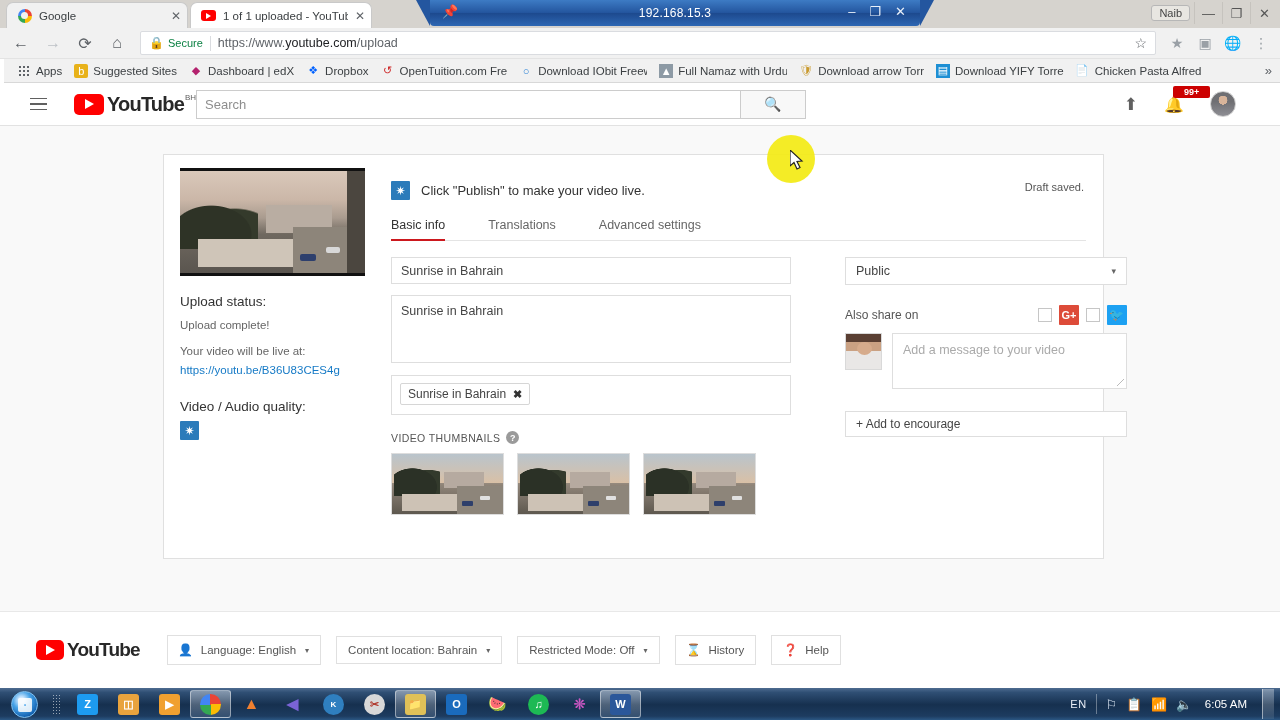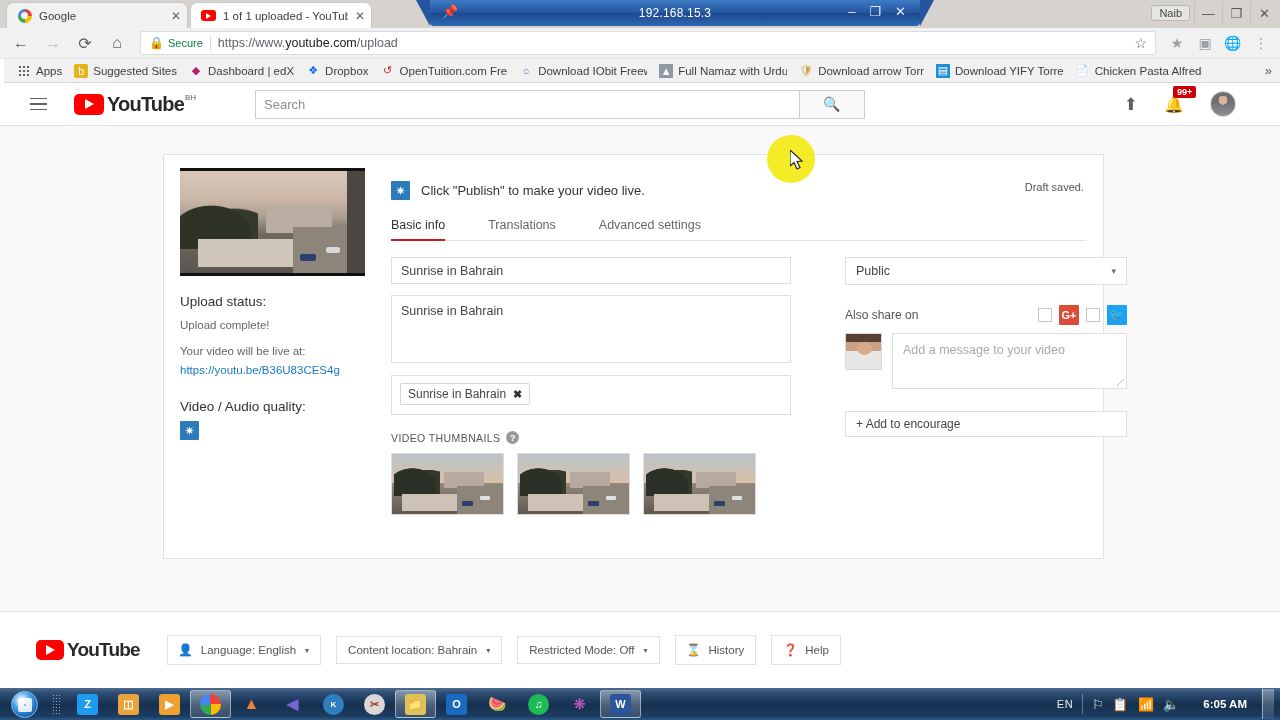--- a/index.html
+++ b/index.html
@@ -137,36 +137,36 @@
   .yt-logo { display:flex; align-items:flex-start; margin-left:20px; }
   .yt-logo .box {
     width:30px;height:21px;background:#ff0000;border-radius:5px;position:relative;margin-right:3px;
   }
   .yt-logo .box::after{
     content:'';position:absolute;left:11px;top:5.5px;
     border-left:9px solid #fff;border-top:5.5px solid transparent;border-bottom:5.5px solid transparent;
   }
   .yt-logo .word { font-size:20px; font-weight:bold; color:#282828; letter-spacing:-0.8px; line-height:21px;}
   .yt-logo .cc { font-size:8px; color:#606060; margin-top:-1px; margin-left:1px;}
-  .search-wrap { display:flex; margin-left:59px; }
+  .search-wrap { display:flex; }
   .search-input {
     width:545px;height:29px;border:1px solid #ccc;background:#fff;
     padding:0 8px;font-size:13px;color:#8e8e8e;display:flex;align-items:center;
   }
   .search-btn {
     width:65px;height:29px;border:1px solid #ccc;border-left:none;background:#f8f8f8;
     display:flex;align-items:center;justify-content:center;color:#5f6368;font-size:14px;
   }
   .head-right { margin-left:auto; display:flex; align-items:center; gap:26px; padding-right:28px;}
   .icon-upload { color:#606060; font-size:17px; position:relative; }
   .bell-wrap { position:relative; }
   .bell { color:#606060; font-size:16px; }
   .badge {
     position:absolute; left:9px; top:-9px; background:#cc0000; color:#fff;
-    font-size:9px; padding:1px 4px; border-radius:2px; line-height:10px; font-weight:bold;
+    font-size:9px; padding:1px 11px; border-radius:2px; line-height:10px; font-weight:bold;
   }
   .avatar {
     width:26px;height:26px;border-radius:50%;
     background:
       radial-gradient(circle at 50% 34%, #d8b49a 0 22%, transparent 23%),
       linear-gradient(180deg,#6f6f73 0 40%, #8e8e94 100%);
     border:1px solid #d0d0d0;
   }
 
   
@@ -360,21 +360,21 @@
   }
   .tb-item.boxed {
     background: linear-gradient(180deg, rgba(255,255,255,.40), rgba(255,255,255,.10));
     border:1px solid rgba(255,255,255,.45); border-radius:3px; height:28px;
   }
   .tb-ic { width:21px; height:21px; border-radius:3px; display:flex; align-items:center;
            justify-content:center; font-size:11px; color:#fff; font-weight:bold;}
   .tray { margin-left:auto; display:flex; align-items:center; gap:9px; padding-right:6px; color:#e8eef7;}
   .tray .lang { font-size:11px; letter-spacing:.5px; }
   .tray-ic { font-size:13px; color:#dbe6f3; }
-  .clock { font-size:11.5px; color:#fff; margin-left:15px;font-weight:bold; }
+  .clock { font-size:11.5px; color:#fff; margin-left:3px; }
   .show-desktop { width:12px; height:30px; margin-left:6px;
     background: linear-gradient(180deg, rgba(255,255,255,.35), rgba(255,255,255,.08));
     border-left:1px solid rgba(255,255,255,.5);}
   .tray-sep { width:1px;height:20px;background:rgba(255,255,255,.35); }
 </style>
 </head>
 <body>
 
 <div class="screen">
 

